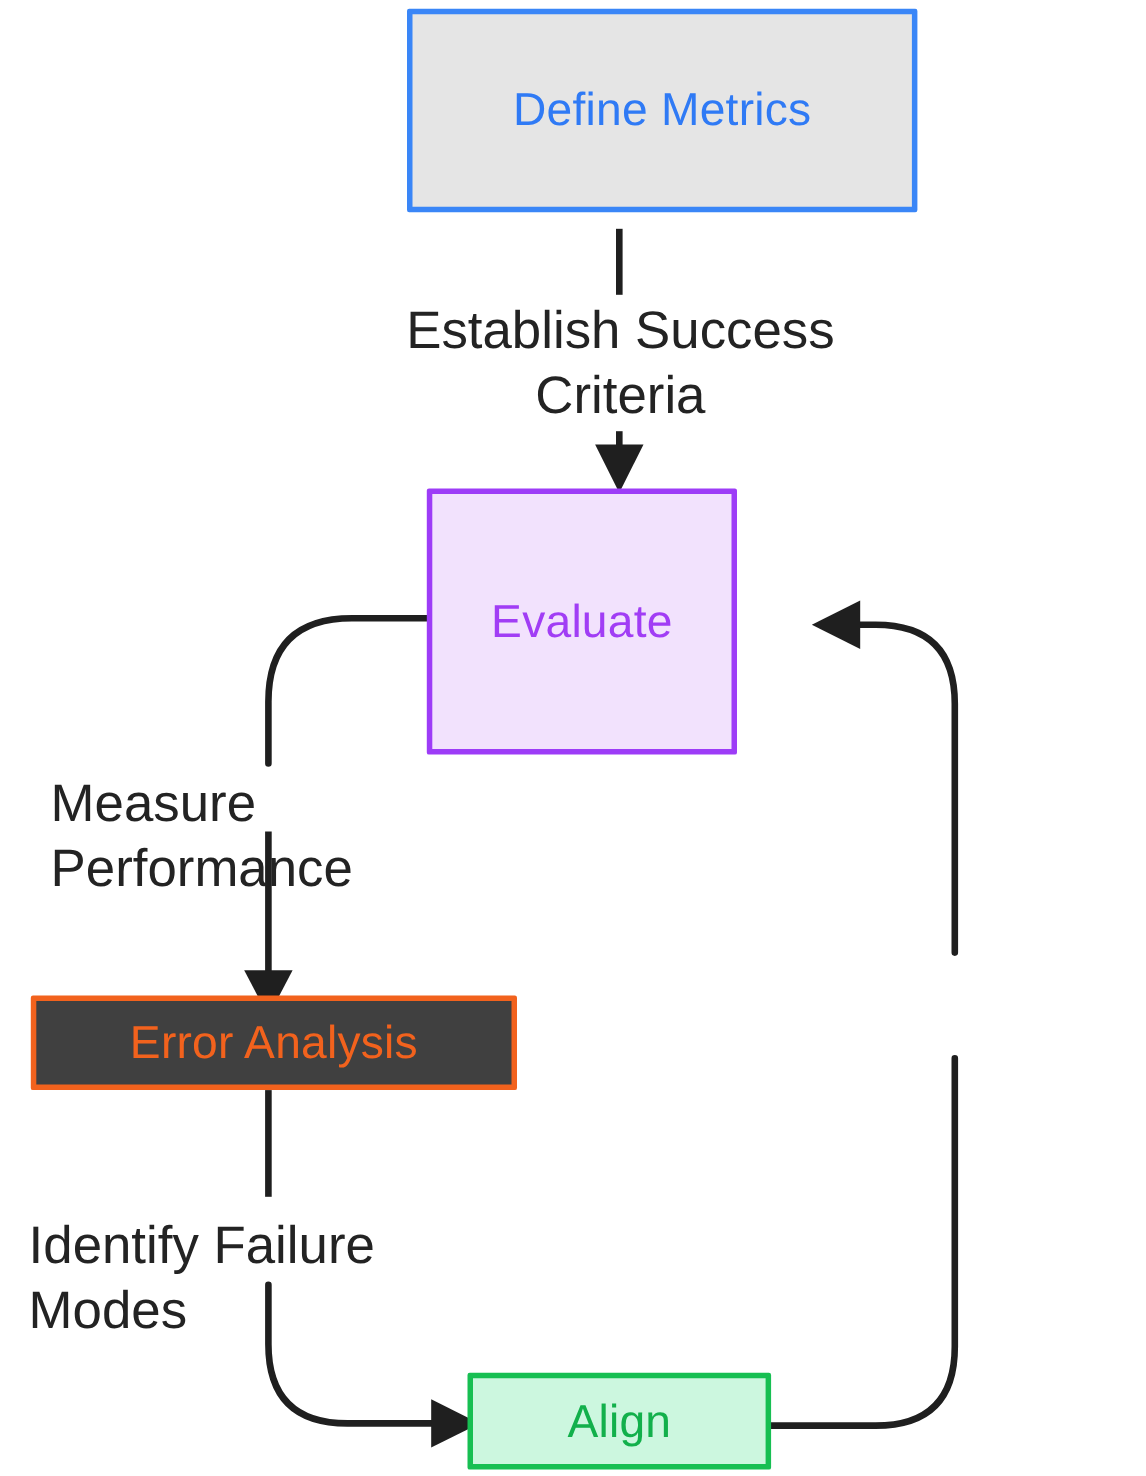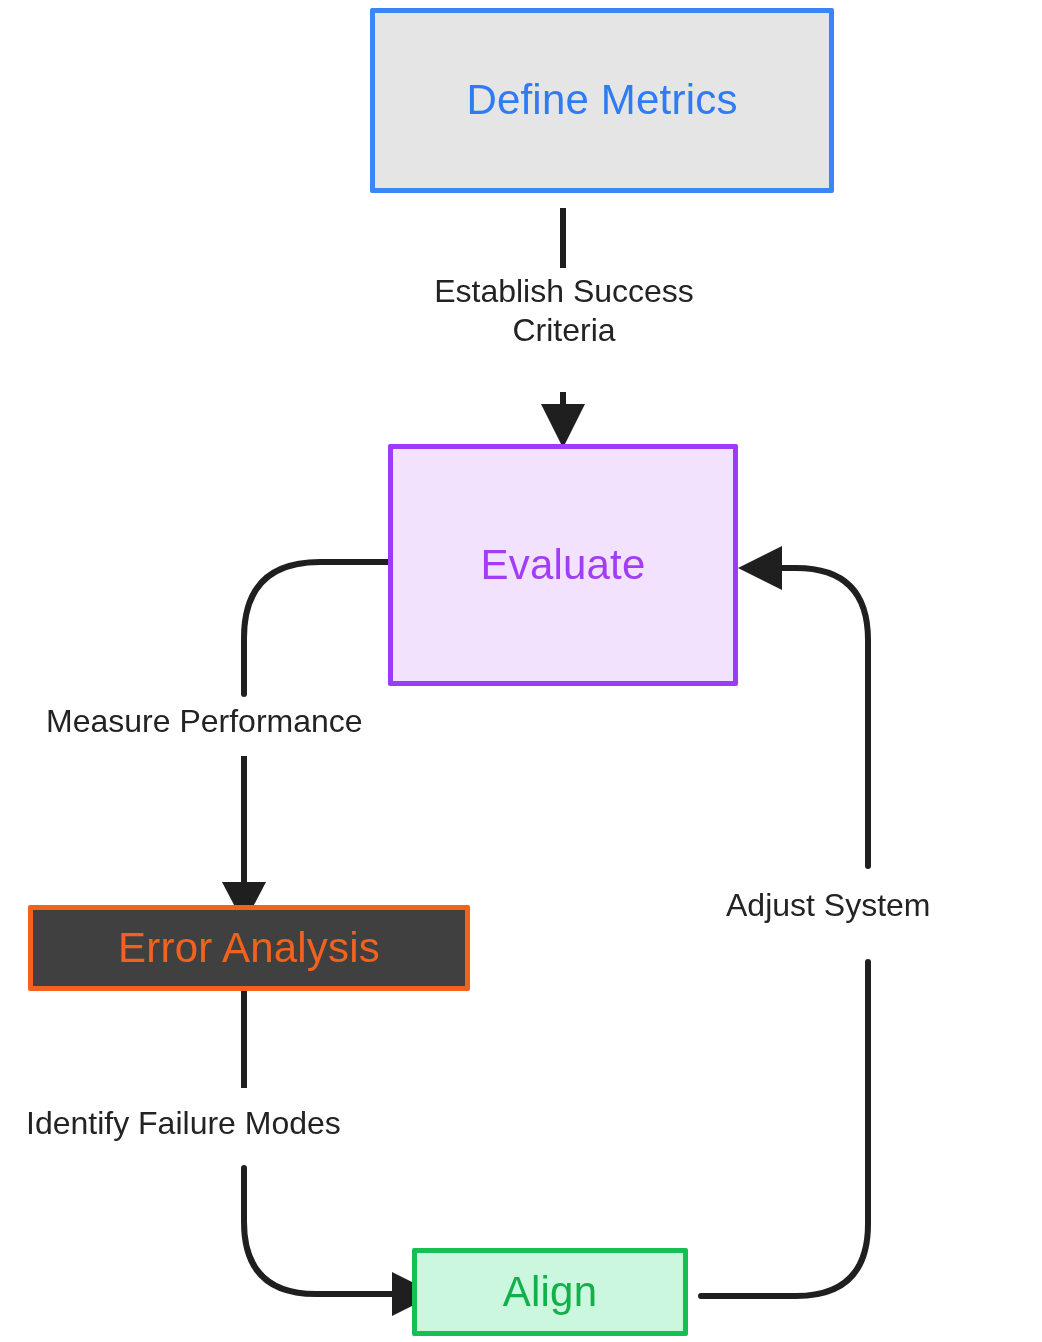--- a/index.html
+++ b/index.html
@@ -44,41 +44,41 @@
     line-height: 1.1;
   }
   
   #node-define-metrics {
     left: 334px;  top: 8px;    width: 464px; height: 185px;
     background: #e5e5e5;  border-color: #3a86f7; margin-left: 36px;
   }
   #node-define-metrics .node-label { color: #2f7af5; }
 
   #node-evaluate {
-    left: 388px;  top: 444px;  width: 350px; height: 242px;
+    left: 388px;  top: 444px;  width: 282px; height: 242px;
     background: #f2e2fd;  border-color: #9d3cf7;
   }
   #node-evaluate .node-label { color: #a13df5; }
 
   #node-error-analysis {
     left: 28px;   top: 905px;  width: 442px; height: 86px;
     background: #404040;  border-color: #f2621d;
   }
   #node-error-analysis .node-label { color: #f2621d; }
 
   #node-align {
-    left: 412px;  top: 1248px; width: 276px; height: 88px;
+    left: 425px;  top: 1248px; width: 276px; height: 88px;
     background: #ccf7df;  border-color: #17bf52;
   }
   #node-align .node-label { color: #12b04b; }
 
   
   .edge-label {
     position: absolute;
-    font-size: 32px;
+    font-size: 48px;
     color: #232323;
     line-height: 1.22;
     white-space: pre-line;
     text-align: center;
   }
   #edge-label-establish {
     left: 368px;  top: 272px;  width: 392px;
   }
   #edge-label-measure {
     left: 26px;   top: 702px;  width: 440px;  text-align: left; margin-left: 20px;
@@ -143,15 +143,14 @@
     <span class="node-label">Align</span>
   </div>
 
   <div class="edge-label" id="edge-label-establish">Establish Success
 Criteria</div>
 
   <div class="edge-label" id="edge-label-measure">Measure Performance</div>
 
   <div class="edge-label" id="edge-label-identify">Identify Failure Modes</div>
 
-  <div class="edge-label" id="edge-label-adjust">Adjust System</div>
 
 </div>
 
 </body></html>

